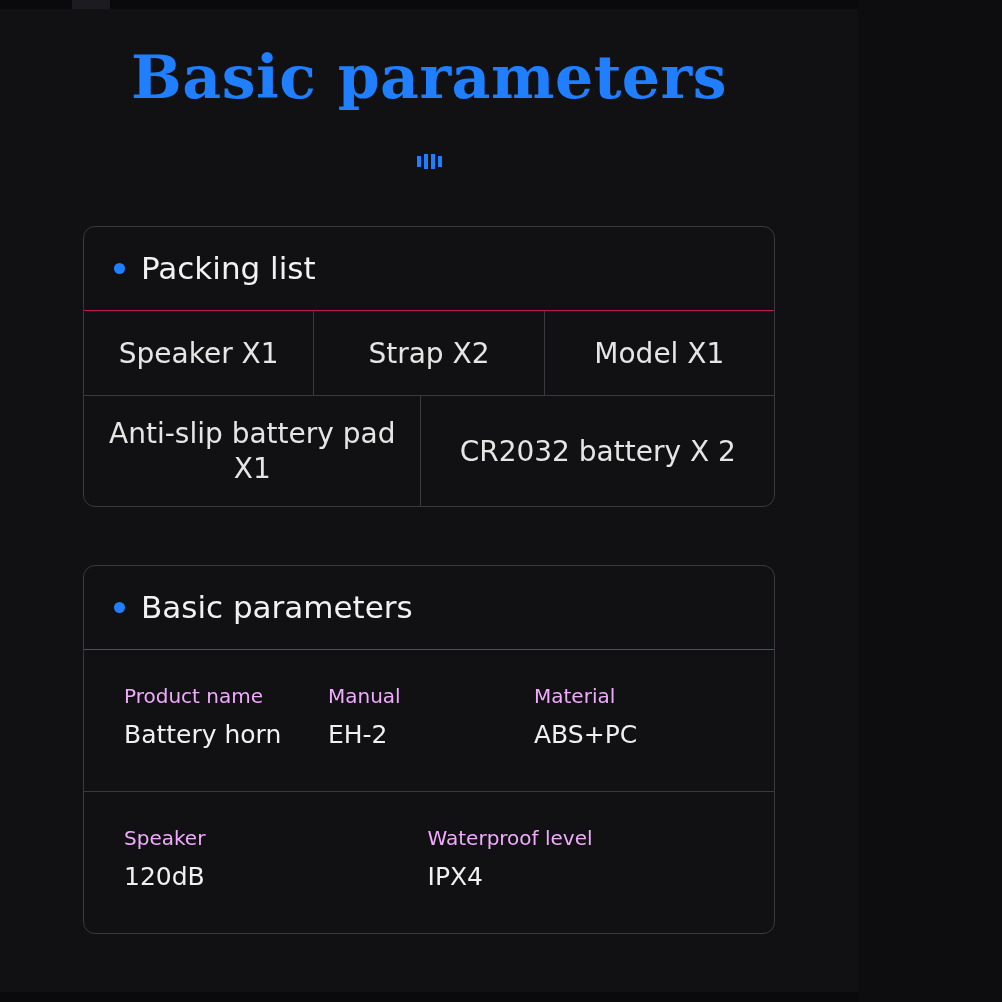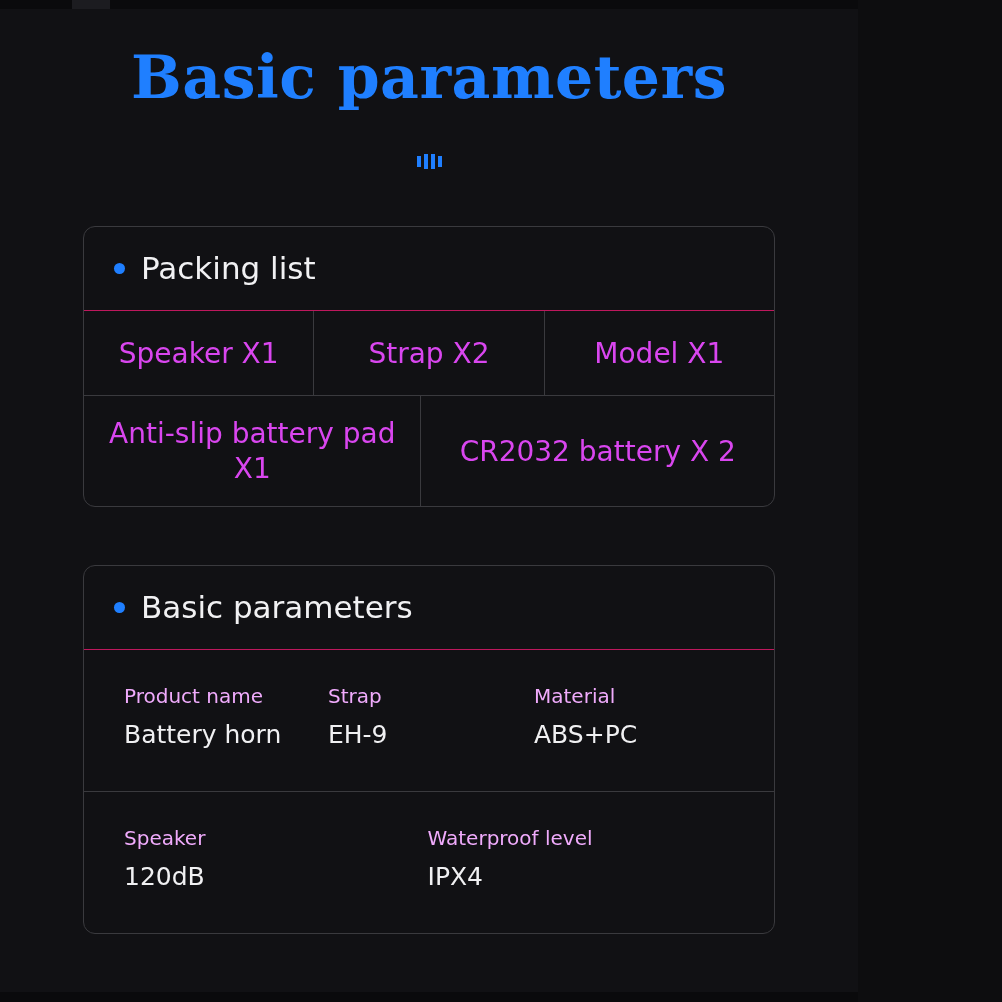--- a/index.html
+++ b/index.html
@@ -102,21 +102,21 @@
 
   .row {
     display: flex;
   }
   .row + .row {
     border-top: 1px solid #3a3a3e;
   }
   .cell {
     flex: 1 1 0;
     text-align: center;
-    color: #d946ef;
+    color: #e5e5e5;
     font-size: 28px;
     padding: 20px 8px;
     display: flex;
     align-items: center;
     justify-content: center;
     line-height: 1.25;
     min-height: 44px;
   }
   .cell + .cell {
     border-left: 1px solid #3a3a3e;
@@ -189,22 +189,22 @@
       <span class="bullet"></span>
       <span class="card-head-text">Basic parameters</span>
     </div>
 
     <div class="pgroup">
       <div class="pitem first">
         <div class="plabel">Product name</div>
         <div class="pvalue">Battery horn</div>
       </div>
       <div class="pitem second">
-        <div class="plabel">Strap</div>
-        <div class="pvalue">EH-9</div>
+        <div class="plabel">Manual</div>
+        <div class="pvalue">EH-2</div>
       </div>
       <div class="pitem">
         <div class="plabel">Material</div>
         <div class="pvalue">ABS+PC</div>
       </div>
     </div>
 
     <div class="pgroup">
       <div class="pitem first">
         <div class="plabel">Speaker</div>

